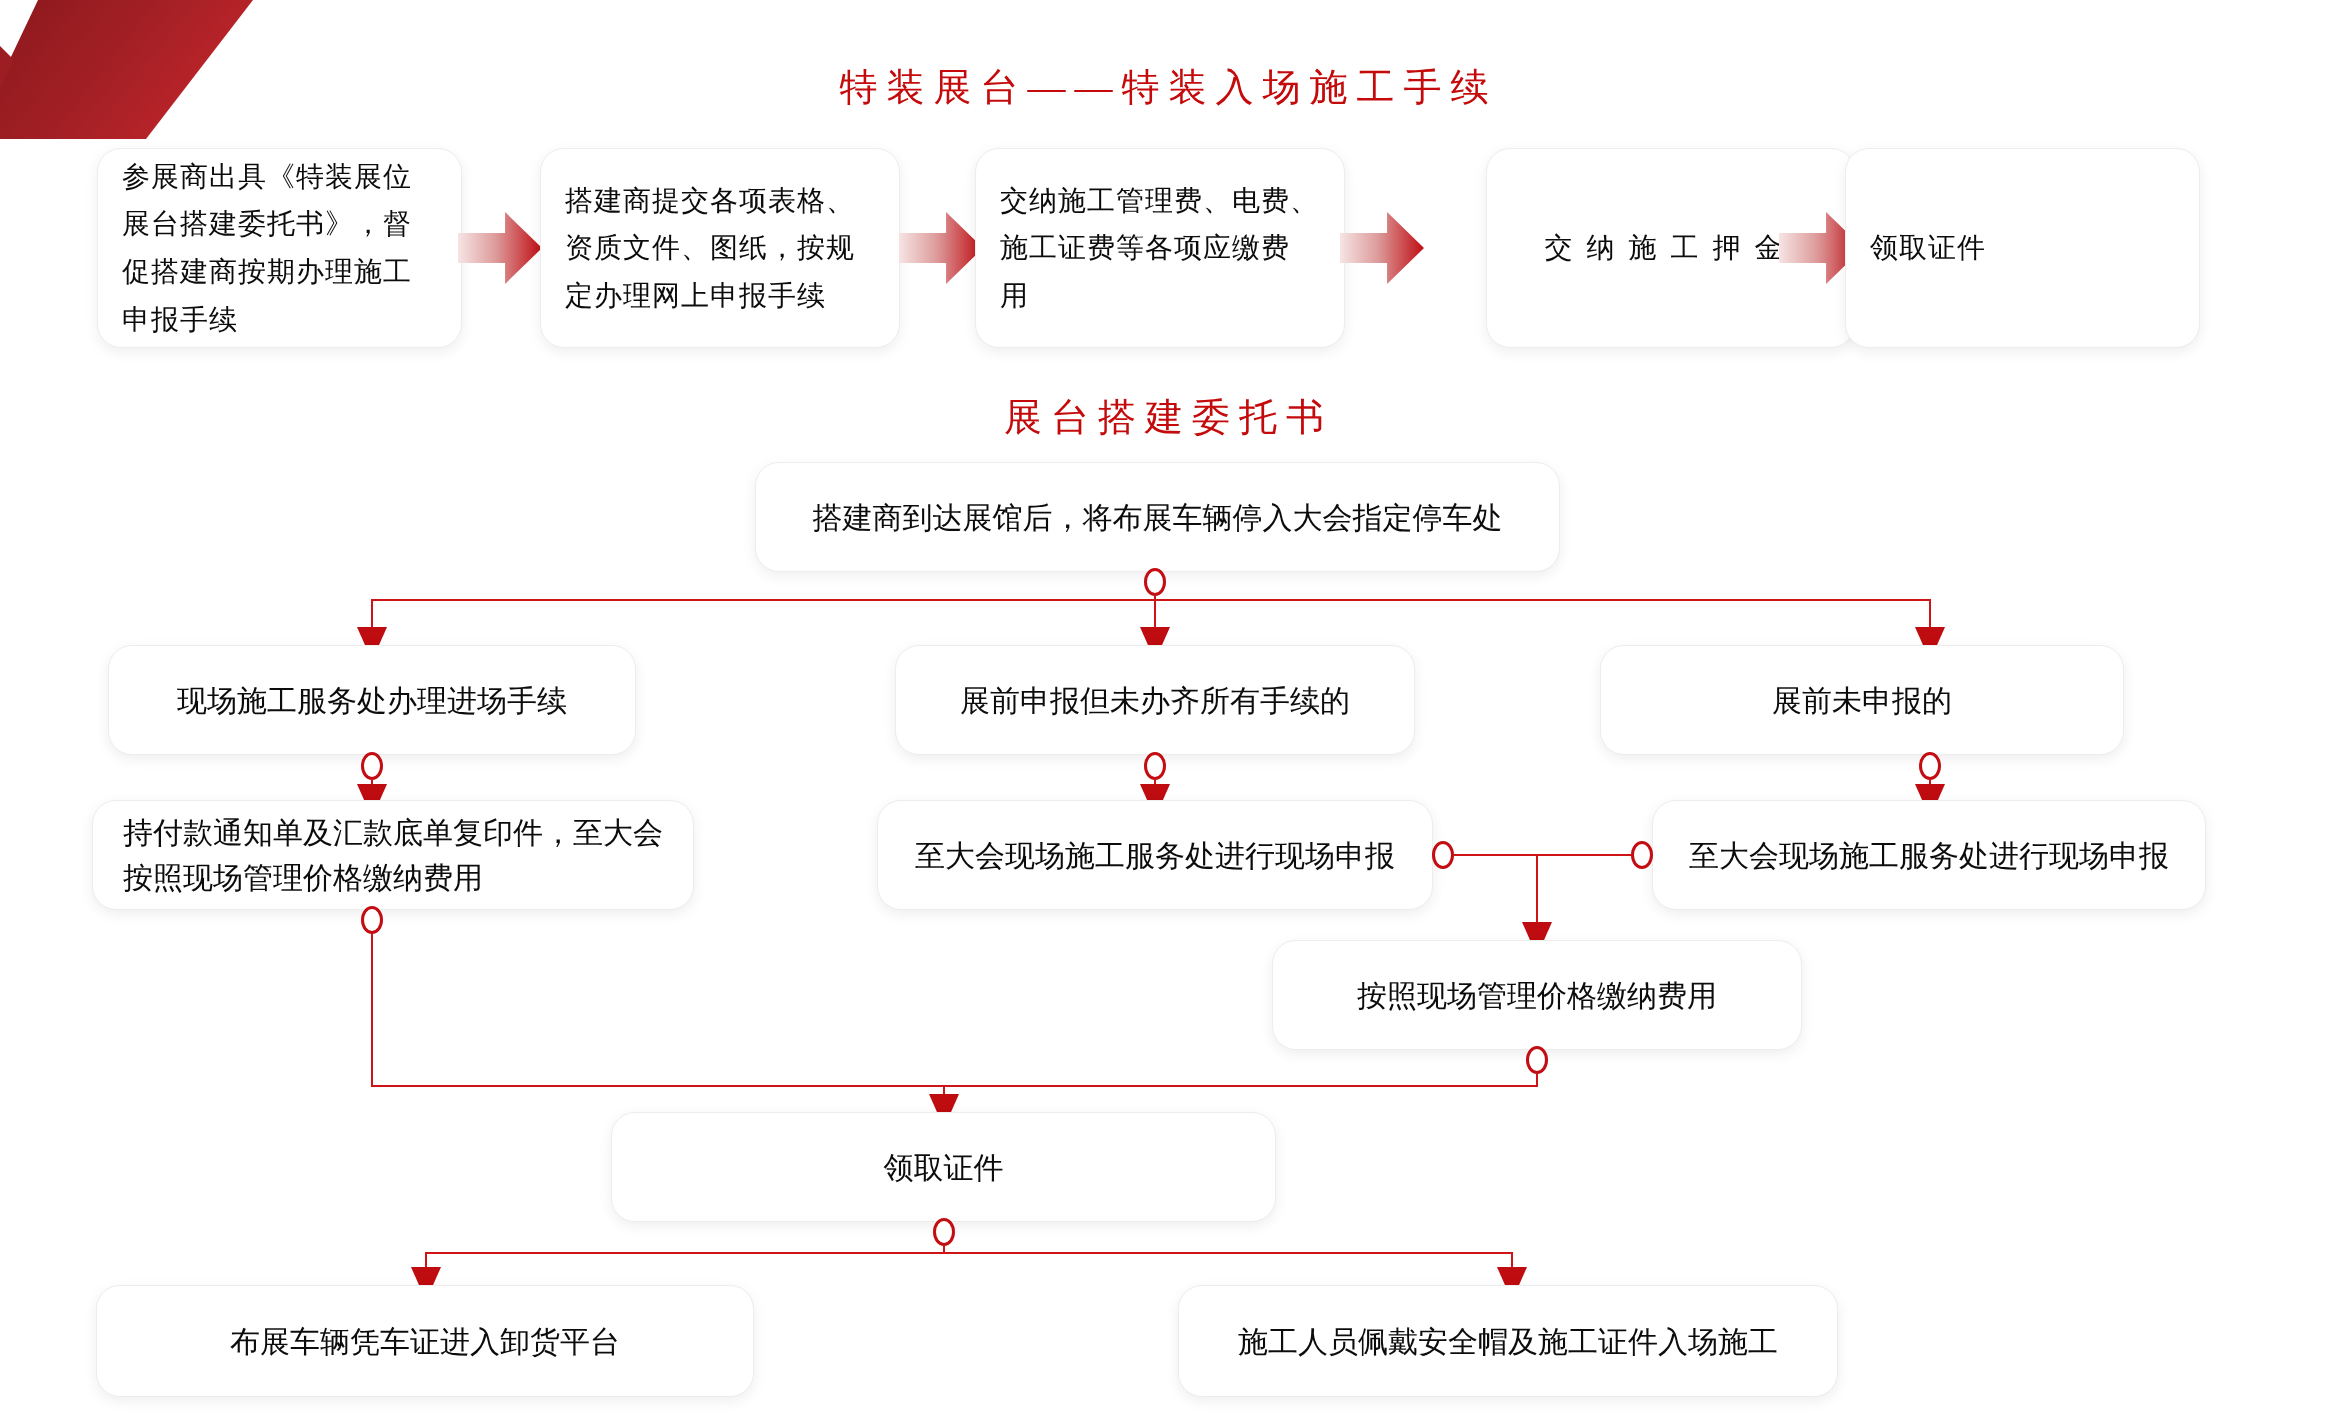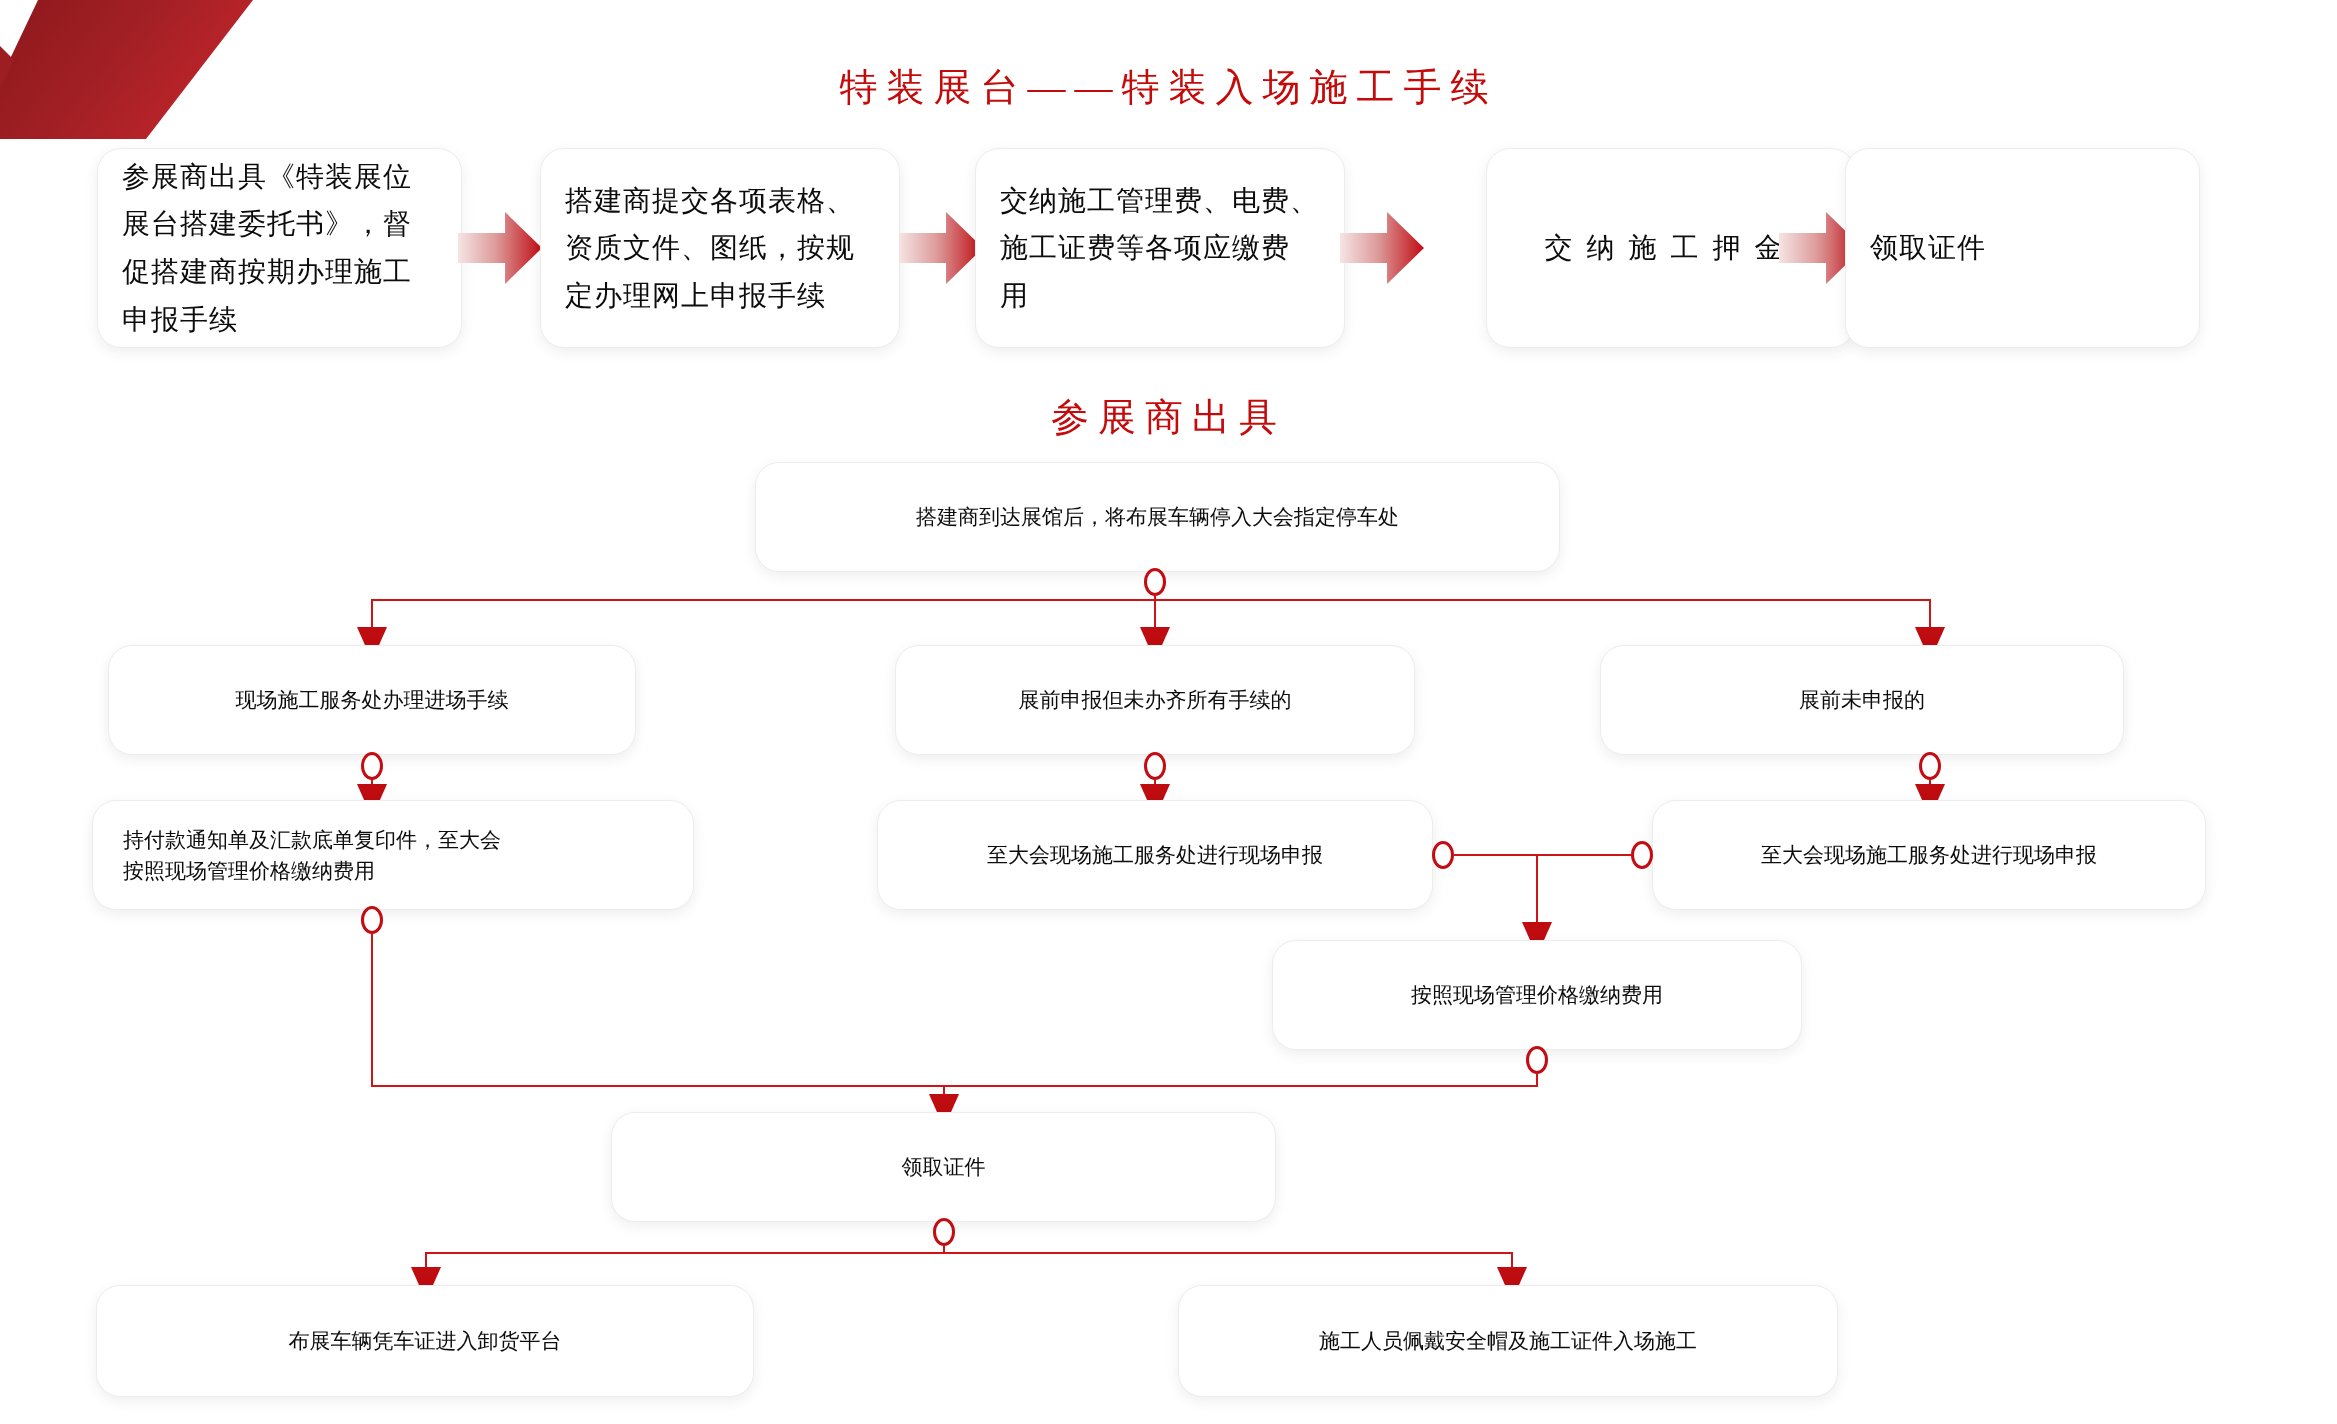--- a/index.html
+++ b/index.html
@@ -57,21 +57,21 @@
   
   .barrow{
     position:absolute;top:212px;width:84px;height:72px;
     background:linear-gradient(to right,#f6e4e4 0%,#dd9b9b 45%,#bf0d13 100%);
     clip-path:polygon(0 29%,56% 29%,56% 0,100% 50%,56% 100%,56% 71%,0 71%);
   }
   .ba1{left:458px;} .ba2{left:899px;} .ba3{left:1340px;} .ba4{left:1779px;}
 
   
   .flow{
-    font-size:21px;line-height:1.5;justify-content:center;text-align:center;
+    font-size:30px;line-height:1.5;justify-content:center;text-align:center;
   }
   .boxA{left:755px;top:462px;width:805px;height:110px;}
   .L1{left:108px;top:645px;width:528px;height:110px;}
   .M1{left:895px;top:645px;width:520px;height:110px;}
   .R1{left:1600px;top:645px;width:524px;height:110px;}
   .L2{left:92px;top:800px;width:602px;height:110px;justify-content:flex-start;text-align:left;padding:0 30px;}
   .L2 .txt{text-align:left;}
   .M2{left:877px;top:800px;width:556px;height:110px;}
   .R2{left:1652px;top:800px;width:554px;height:110px;}
   .FEE{left:1272px;top:940px;width:530px;height:110px;}
@@ -121,21 +121,21 @@
   </div>
   <div class="barrow ba3"></div>
   <div class="card step s4">
     <div class="txt">交纳施工押金</div>
   </div>
   <div class="barrow ba4"></div>
   <div class="card step s5">
     <div class="txt">领取证件</div>
   </div>
 
-  <div class="title title2">参展商出具</div>
+  <div class="title title2">展台搭建委托书</div>
 
   <div class="card flow boxA">
     <div class="txt">搭建商到达展馆后，将布展车辆停入大会指定停车处</div>
   </div>
 
   <div class="dot" style="left:1144px;top:568px;"></div>
   <div class="v" style="left:1154px;top:594px;height:8px;"></div>
   <div class="h" style="left:371px;top:599px;width:1560px;"></div>
 
   <div class="v" style="left:371px;top:600px;height:32px;"></div>

